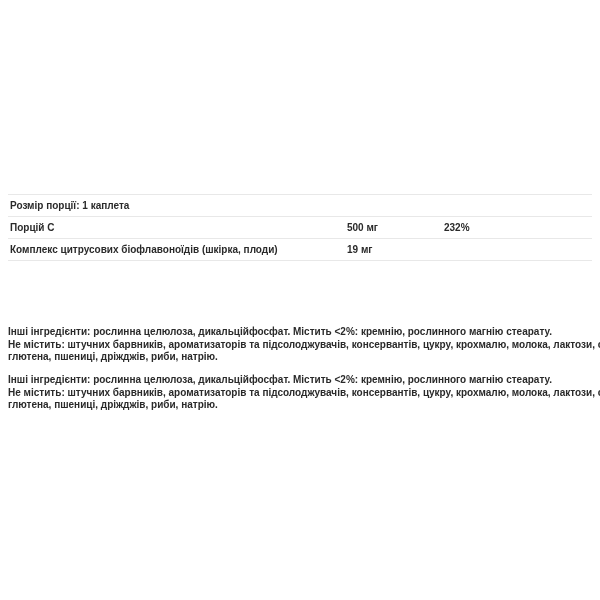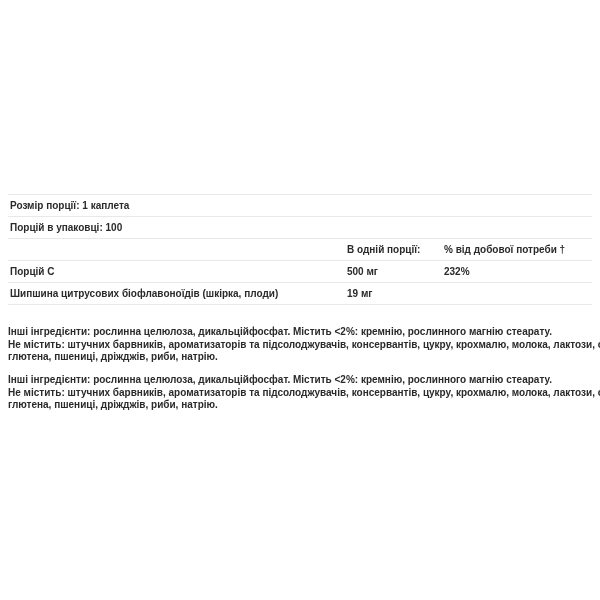--- a/index.html
+++ b/index.html
@@ -55,34 +55,26 @@
   </style>
 </head>
 <body>
 
 <table class="facts">
   <tbody>
       <tr>
     <td class="c1" colspan="3">Розмір порції: 1 каплета</td>
   </tr>
   <tr>
-    <td class="c1" colspan="3">Порцій в упаковці: 100</td>
-  </tr>
-  <tr>
-    <td class="c1"></td>
-    <td class="c2">В одній порції:</td>
-    <td class="c3">% від добової потреби †</td>
-  </tr>
-  <tr>
     <td class="c1">Порцій С</td>
     <td class="c2">500 мг</td>
     <td class="c3">232%</td>
   </tr>
   <tr>
-    <td class="c1">Шипшина цитрусових біофлавоноїдів (шкірка, плоди)</td>
+    <td class="c1">Комплекс цитрусових біофлавоноїдів (шкірка, плоди)</td>
     <td class="c2">19 мг</td>
     <td class="c3"></td>
   </tr>
 </tbody>
   </table>
 
 <p class="note" id="note1">
   <span>Інші інгредієнти: рослинна целюлоза, дикальційфосфат. Містить &lt;2%: кремнію, рослинного магнію стеарату.</span>
   <span>Не містить: штучних барвників, ароматизаторів та підсолоджувачів, консервантів, цукру, крохмалю, молока, лактози, сої,</span>
   <span>глютена, пшениці, дріжджів, риби, натрію.</span>

